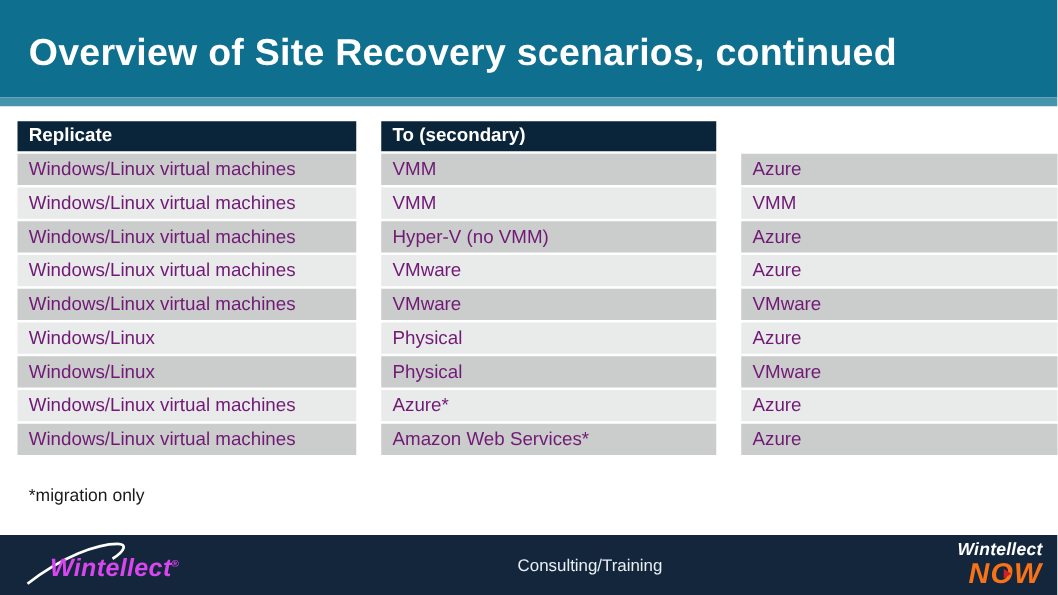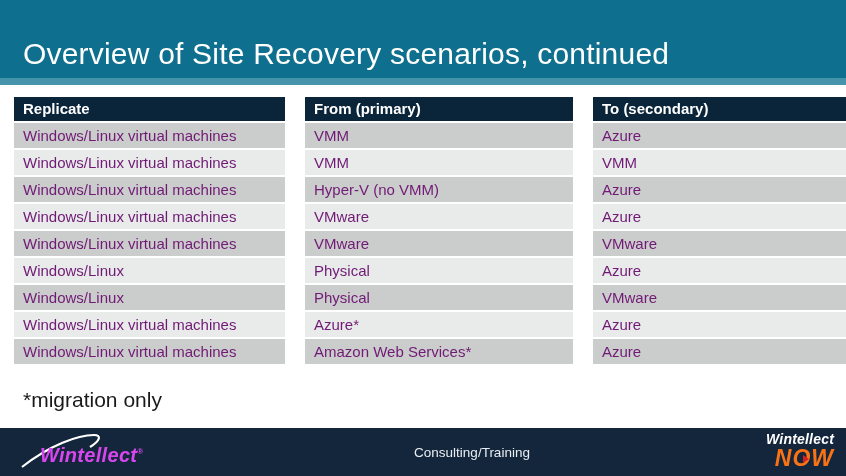--- a/index.html
+++ b/index.html
@@ -5,40 +5,40 @@
   html,body { margin:0; padding:0; }
   body {
     width:846px; height:476px; position:relative; overflow:hidden;
     background:#ffffff; font-family:"Liberation Sans", sans-serif;
   }
 
   
   .banner { position:absolute; left:0; top:0; width:846px; height:78px; background:#0e6f8e; }
   .banner-strip { position:absolute; left:0; top:78px; width:846px; height:7px; background:#4693ac; }
   .title {
-    position:absolute; left:23px; top:11px; height:85px; display:flex; align-items:center;
-    color:#ffffff; font-size:30px; font-weight:400; letter-spacing:0.2px; white-space:nowrap;
+    position:absolute; left:23px; top:0; height:85px; display:flex; align-items:center;
+    color:#ffffff; font-size:30px; font-weight:700; letter-spacing:0.2px; white-space:nowrap;
   }
 
   
   .srtable { position:absolute; left:14px; top:97px; width:814px; }
   .trow { display:grid; grid-template-columns:271px 268px 269px; column-gap:20px; margin-bottom:2px; }
   .cell {
     height:25px; line-height:25px; padding-left:9px;
     font-size:15px; color:#701a75; white-space:nowrap; overflow:hidden;
   }
   .trow.header .cell {
     background:#0a2439; color:#ffffff; font-weight:bold;
     height:24px; line-height:24px; font-size:15px;
   }
   .trow.dark .cell  { background:#cbcccc; }
   .trow.light .cell { background:#e9eaea; }
 
   
-  .footnote { position:absolute; left:23px; top:388px; font-size:21px; color:#1a1a1a; }
+  .footnote { position:absolute; left:23px; top:388px; font-size:14px; color:#1a1a1a; }
 
   
   .footer { position:absolute; left:0; top:428px; width:846px; height:48px; background:#13263c; }
   .footer-left { position:absolute; left:28px; top:9px; width:170px; height:32px; }
   .swoosh { position:absolute; left:-8px; top:-6px; }
   .wlogo-text {
     position:absolute; left:12px; top:7px;
     color:#d946ef; font-size:20px; font-weight:bold; font-style:italic; letter-spacing:0.3px;
   }
   .wlogo-mark { font-size:8px; vertical-align:super; font-style:normal; }
@@ -71,21 +71,20 @@
 <body>
 
 <div class="banner">
   <div class="title">Overview of Site Recovery scenarios, continued</div>
 </div>
 <div class="banner-strip"></div>
 
 <div class="srtable">
   <div class="trow header">
     <div class="cell">Replicate</div>
-    <div class="cell">From (primary)</div>
     <div class="cell">To (secondary)</div>
   </div>
 
   <div class="trow dark">
     <div class="cell">Windows/Linux virtual machines</div>
     <div class="cell">VMM</div>
     <div class="cell">Azure</div>
   </div>
   <div class="trow light">
     <div class="cell">Windows/Linux virtual machines</div>

